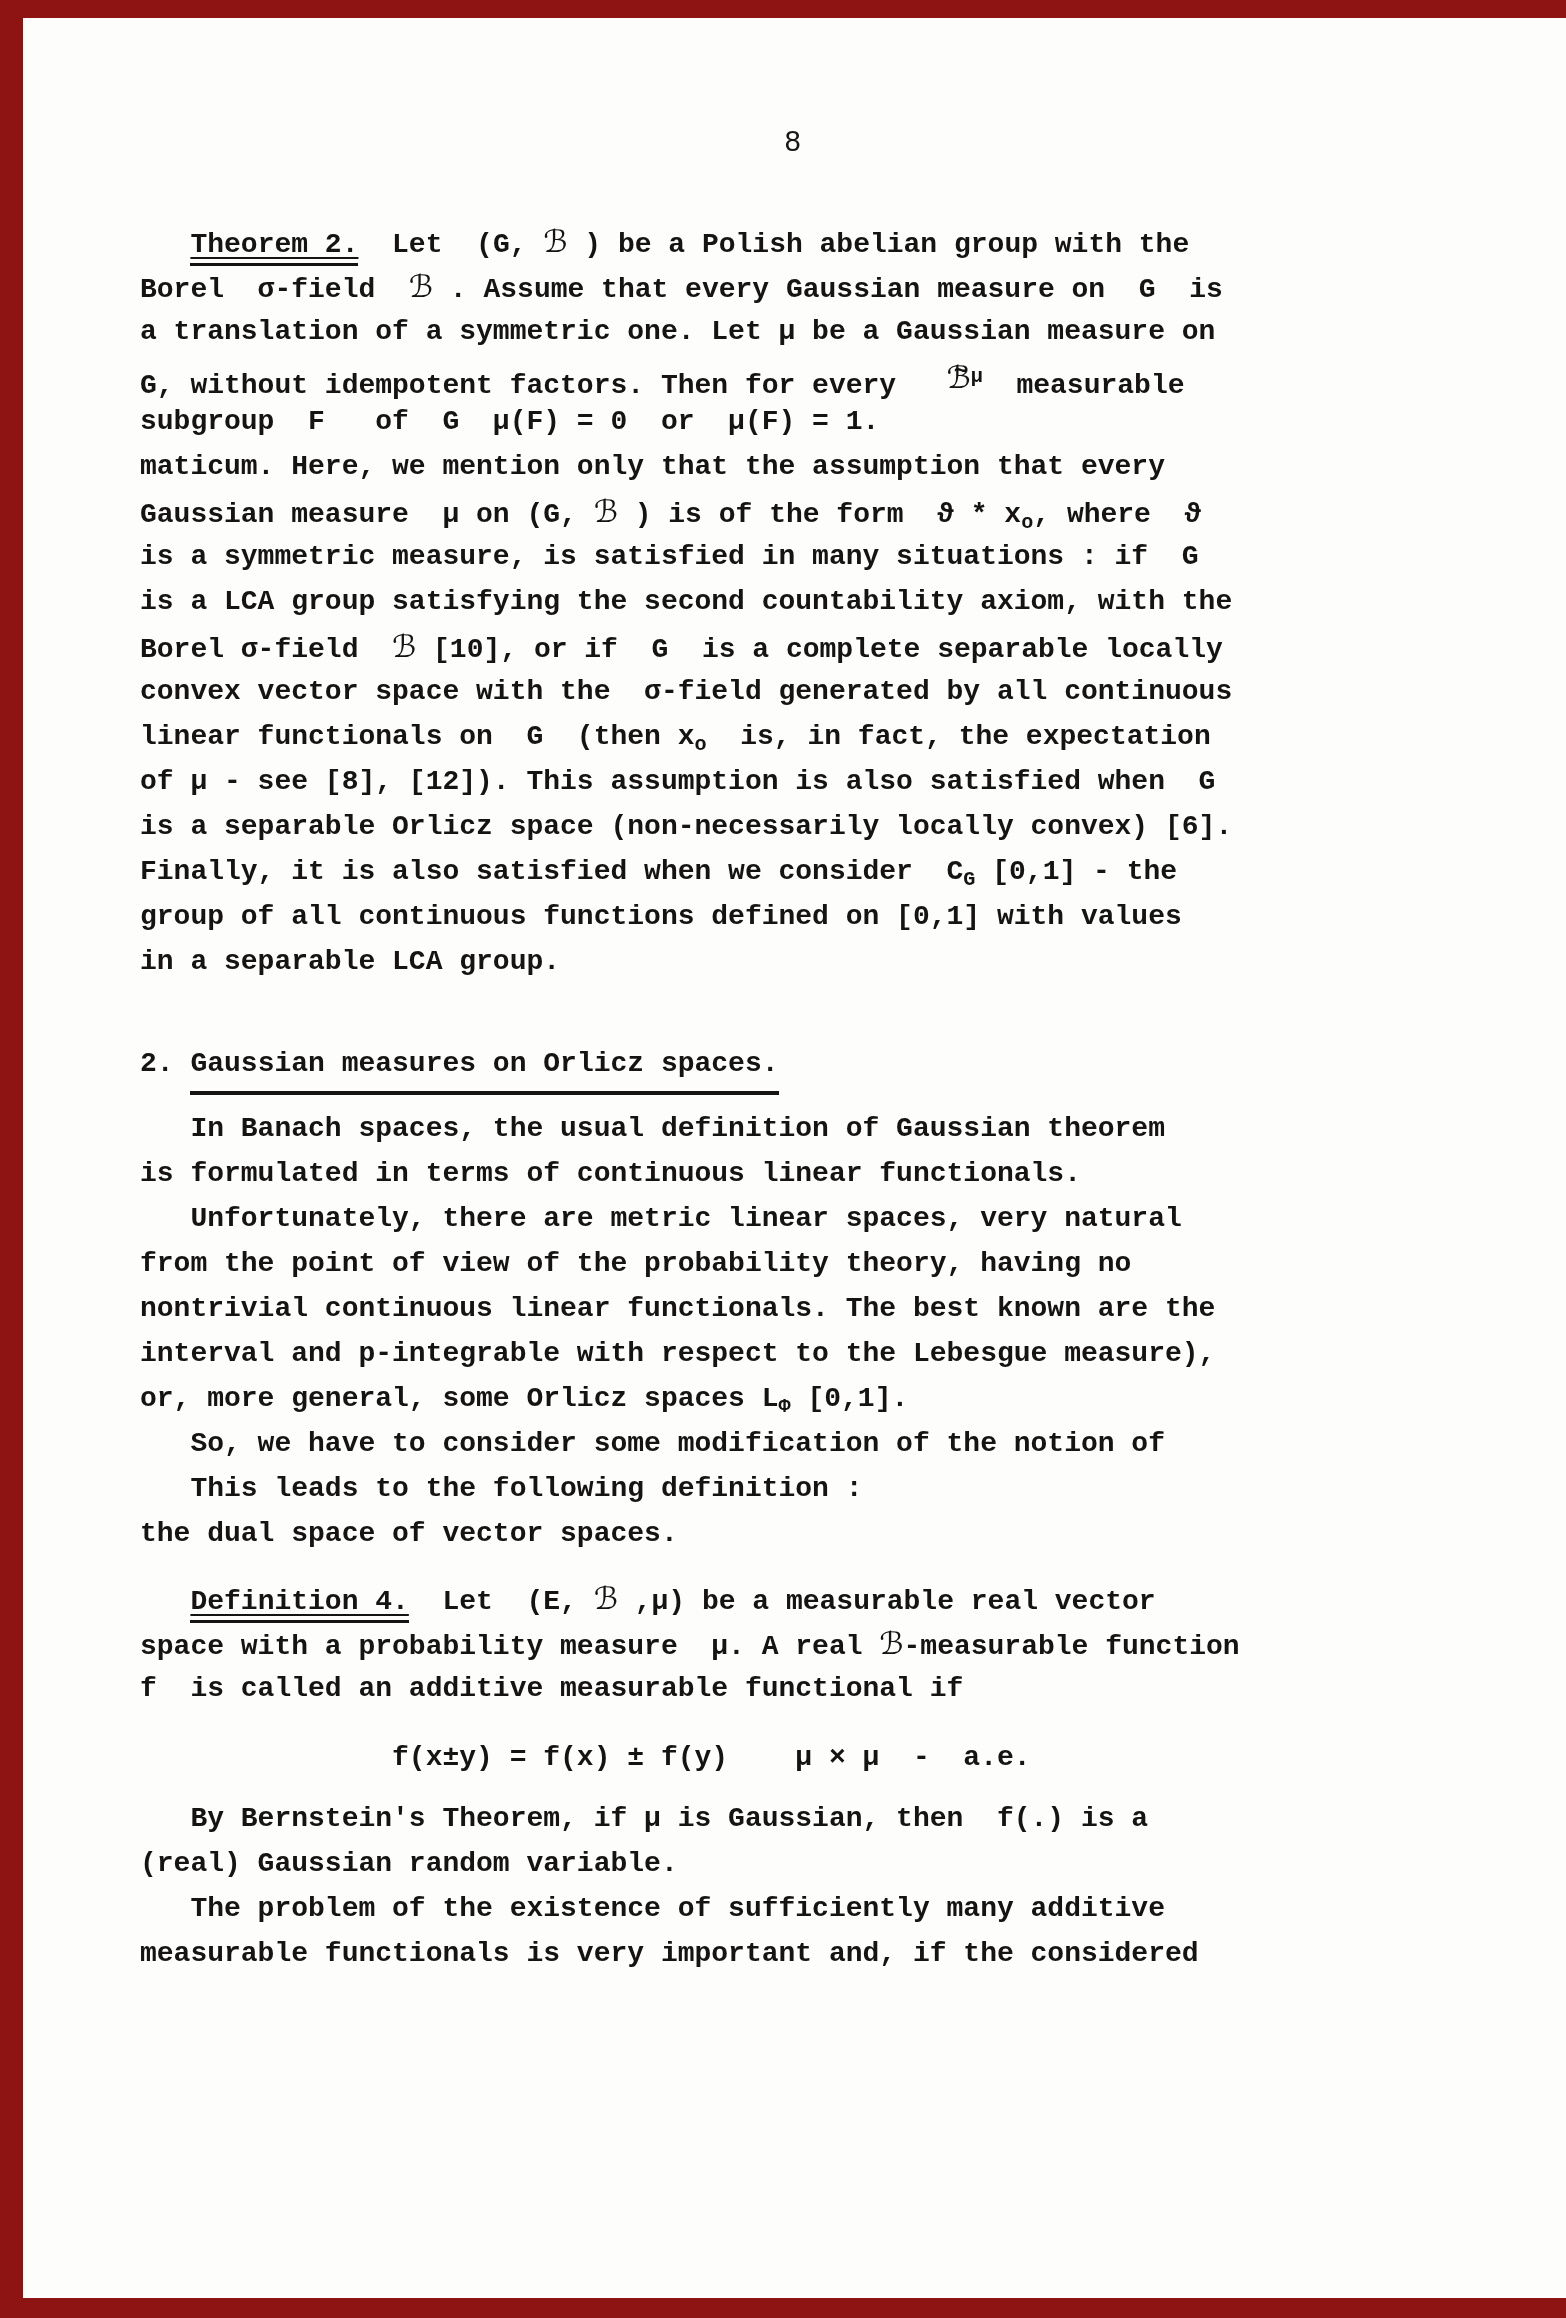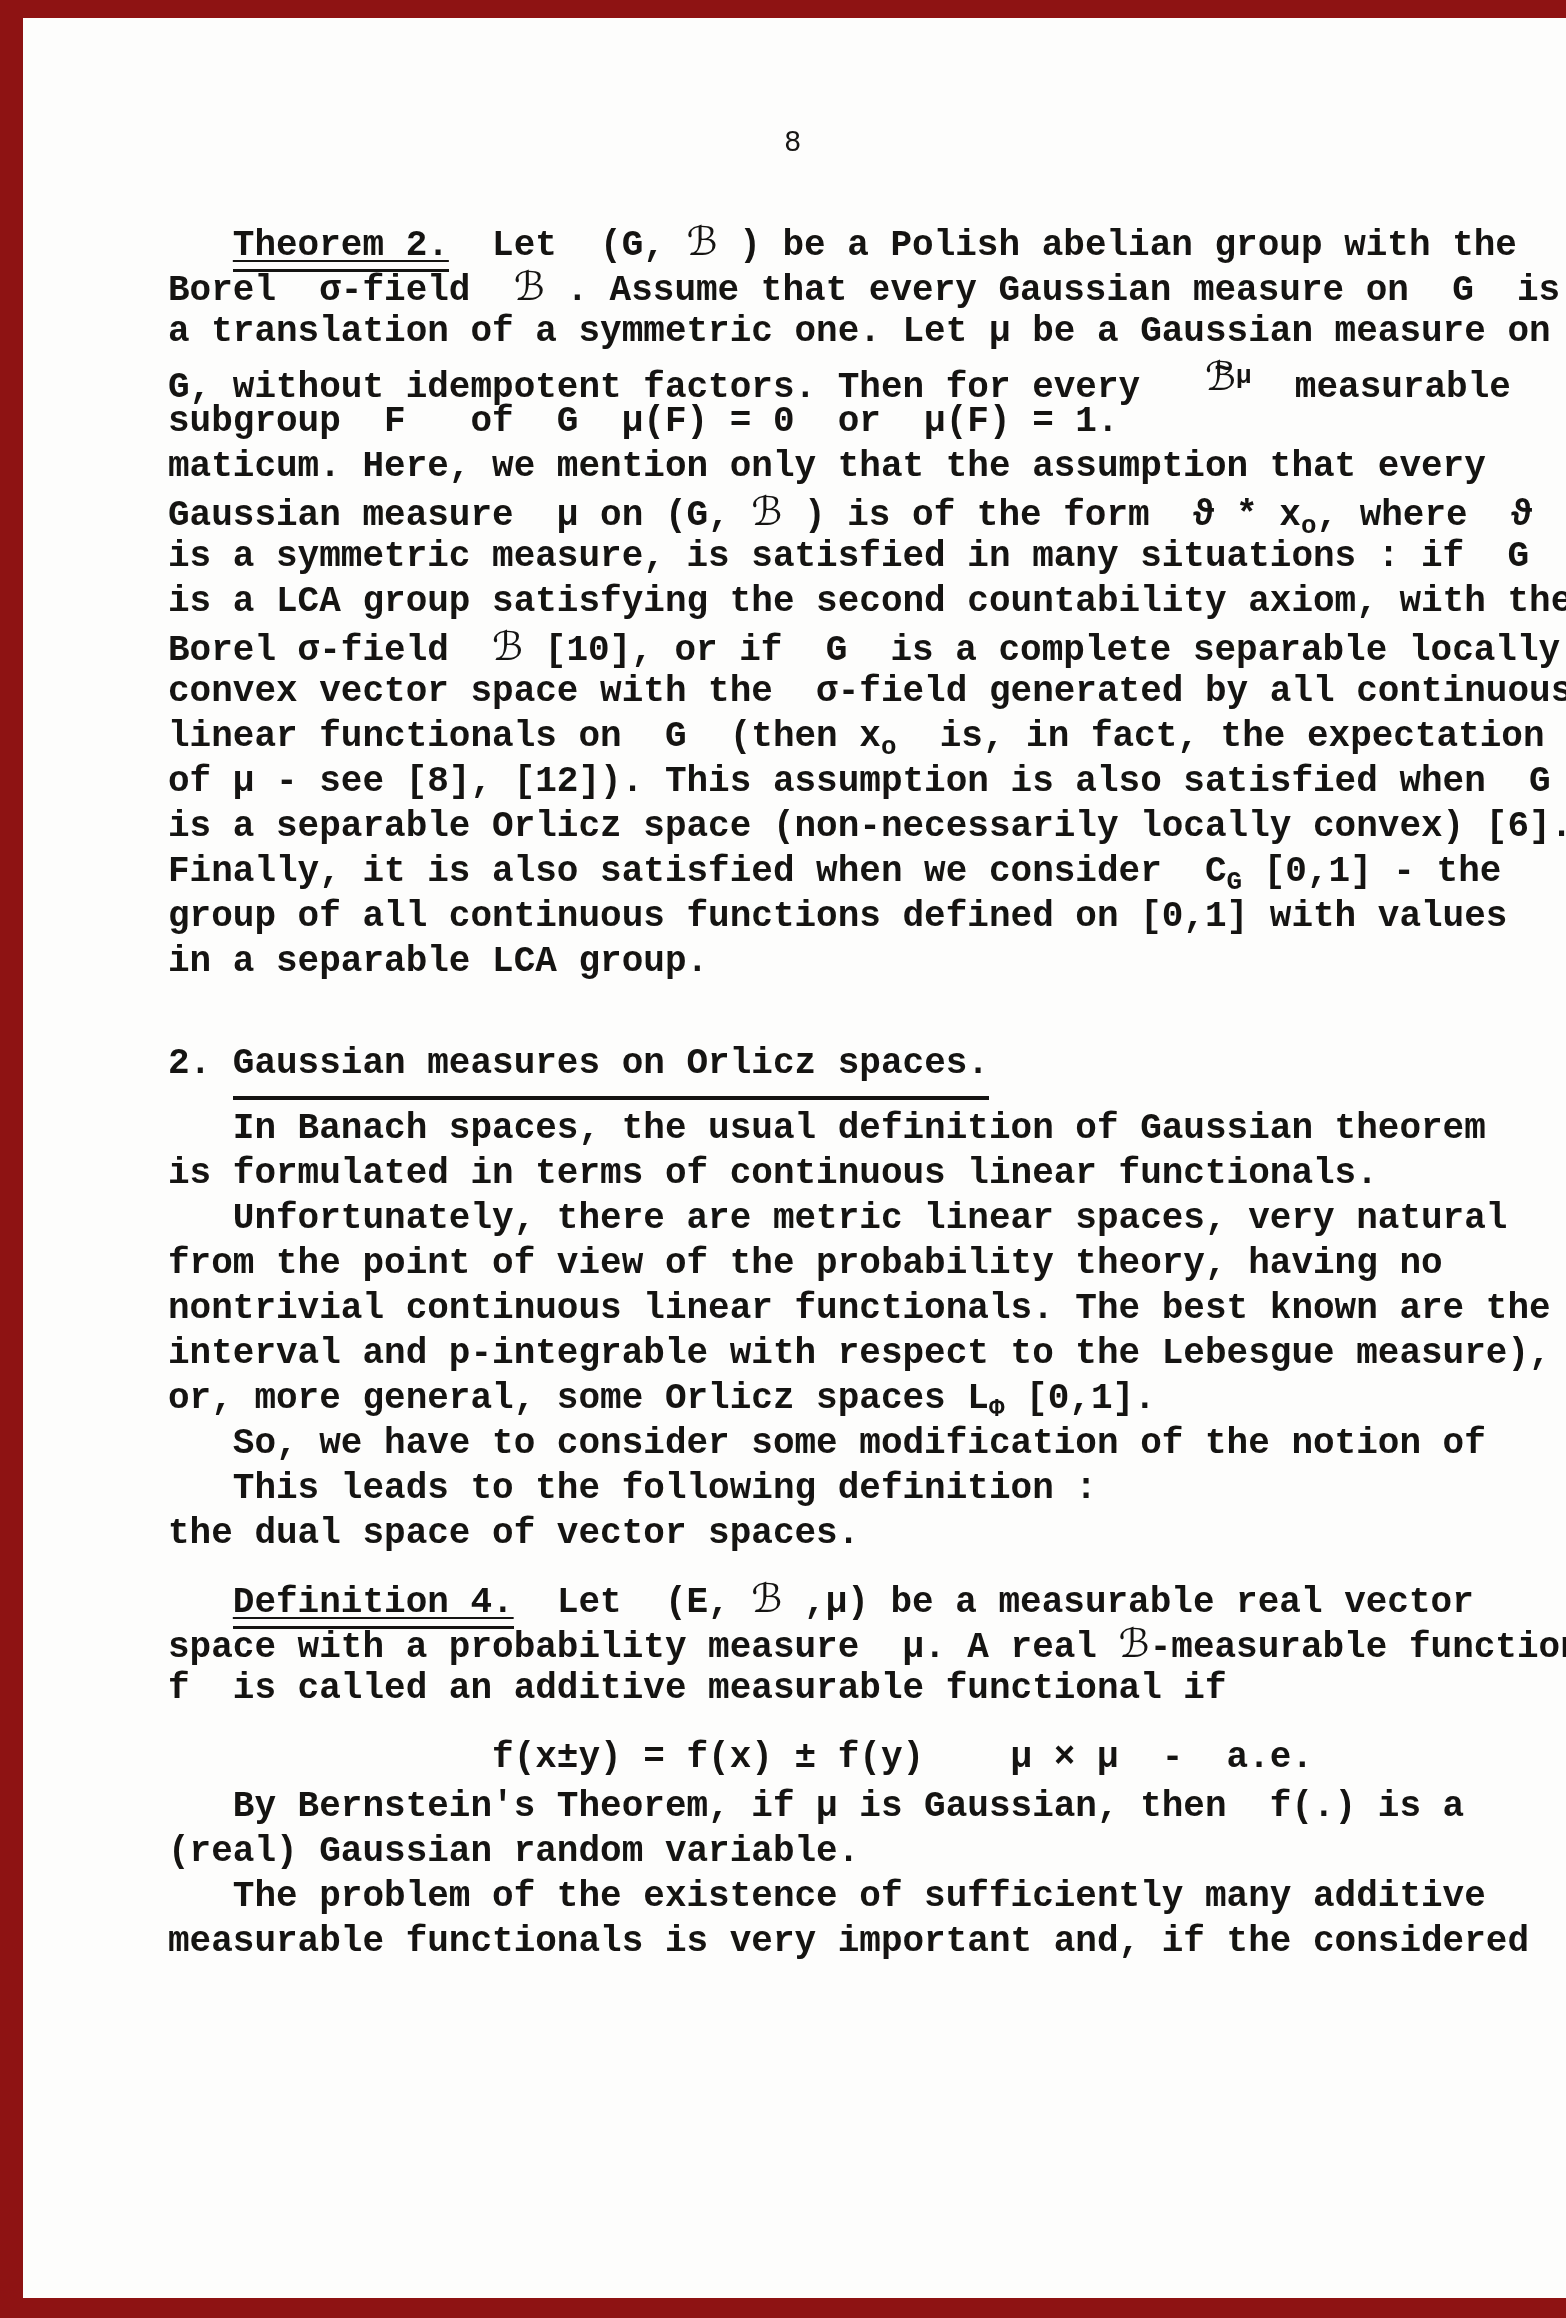--- a/index.html
+++ b/index.html
@@ -16,25 +16,25 @@
   .edge-left   { left: 0; top: 0; width: 23px; height: 100%; background: #8e1313; }
   .edge-top    { left: 0; top: 0; width: 100%; height: 18px; background: #8e1313; }
   .edge-bottom { left: 0; bottom: 0; width: 100%; height: 21px; background: #8e1313; }
 
   .pagenum {
     position: absolute; left: 784px; top: 127px;
     font-size: 29px; font-weight: normal; color: #171614;
   }
 
   #text-block {
-    position: absolute; left: 168px; top: 219px; width: 1315px;
-    font-size: 36px;
+    position: absolute; left: 140px; top: 219px; width: 1315px;
+    font-size: 28px;
   }
   .line { white-space: pre; height: 45px; line-height: 45px; }
-  .gap-xs { margin-top: 4px; }
+  .gap-xs { margin-top: 16px; }
   .gap-s  { margin-top: 20px; }
   .gap-m  { margin-top: 24px; }
   .gap-l  { margin-top: 57px; }
 
   
   .u2 {
     text-decoration: underline;
     text-decoration-thickness: 2.4px;
     text-underline-offset: 4.9px;
     border-bottom: 3.2px solid currentColor;

